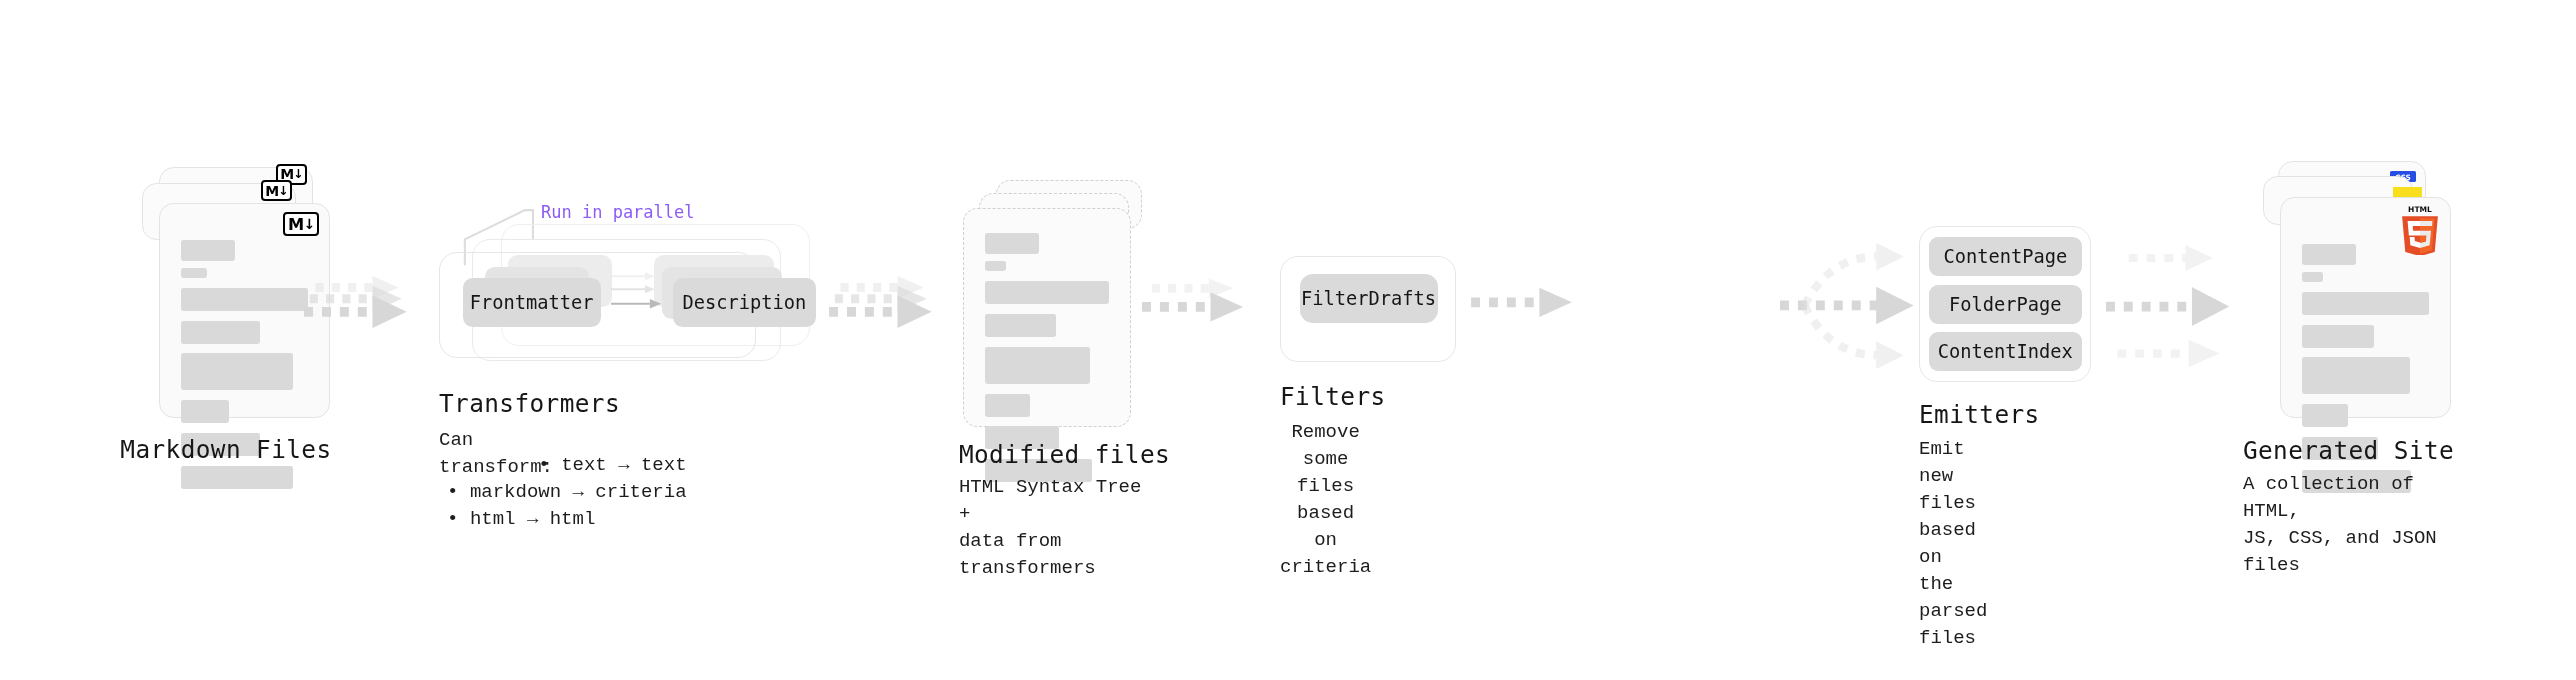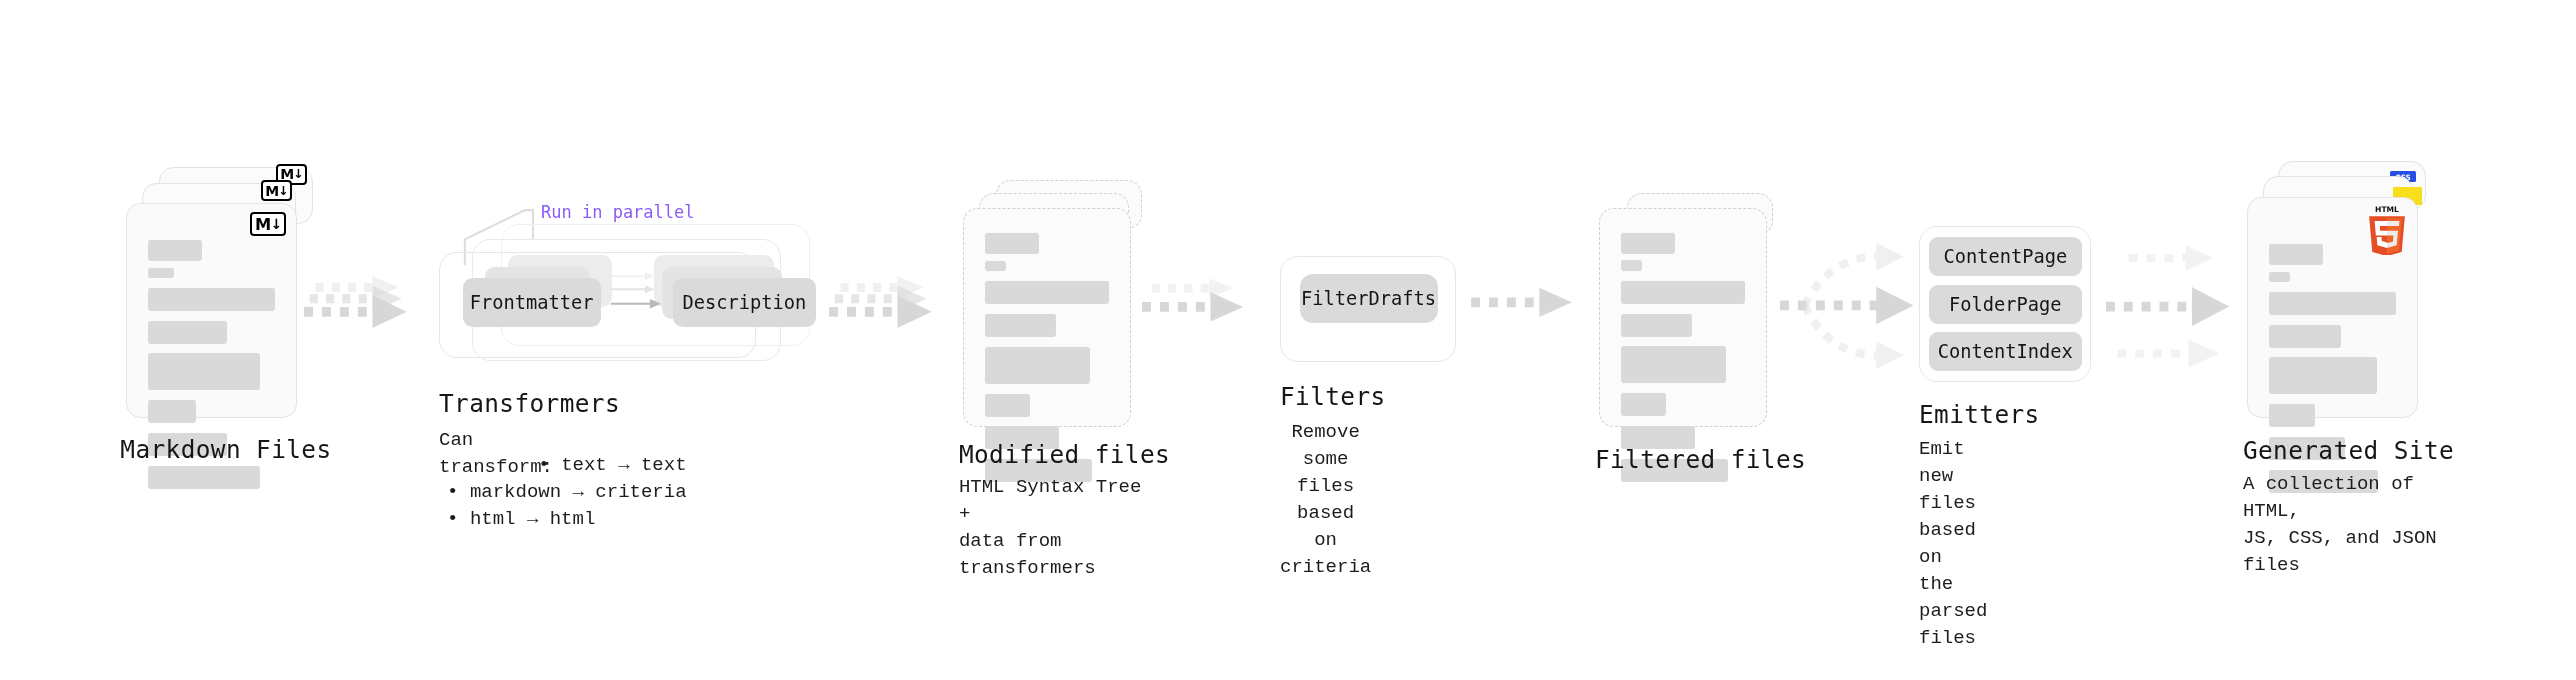--- a/index.html
+++ b/index.html
@@ -22,21 +22,21 @@
     font-family:Liberation Mono, monospace;
   }
 
   
   .cardstack{position:relative;}
   .card{
     position:absolute;border-radius:14.6px;box-sizing:border-box;
     background:#fbfbfb;border:1.6px solid #e3e3e3;
   }
   .card.dashed{background:#fbfbfb;border:1.6px dashed #d0d0d0;}
-  .card.top{background:#fafafa;}
+  .card.top{background:#fafafa;margin-left:33px;}
   .bars{position:absolute;left:21px;top:32.5px;right:21px;}
   .bar{background:#d9d9d9;border-radius:2.4px;margin-bottom:9.8px;height:23px;}
   .bar.h-sm{height:10.6px;}
 
   
   .md-badge{
     position:absolute;box-sizing:border-box;
     background:#ffffff;border:2.4px solid #000;border-radius:4.1px;
     display:flex;align-items:center;justify-content:center;
     font-weight:bold;color:#000;letter-spacing:-0.8px;
@@ -224,38 +224,20 @@
     <div class="label-title" style="position:absolute;left:0px;top:126px;">Filters</div>
     <div class="label-desc" style="position:absolute;left:0px;top:163px;text-align:center;">Remove some files based
 on criteria</div>
   </div>
 
   <svg class="deco" style="left:1471px;top:286px;" width="114" height="32.5" viewBox="0 0 140 40">
     <line x1="0" y1="20" x2="86" y2="20" stroke="#d7d7d7" stroke-width="12" stroke-dasharray="11 11"></line>
     <polygon points="84,2 124,20 84,38" fill="#d7d7d7"></polygon>
   </svg>
 
-  <div class="node" style="left:1599px;top:193px;">
-    <div class="cardstack" style="width:187px;height:236px;">
-      <div class="card dashed" style="left:28px;top:0px;width:146px;height:42px;"></div>
-      <div class="card dashed" style="left:0px;top:14.6px;width:168px;height:219px;">
-        <div class="bars" style="top:24.4px;">
-          <div class="bar" style="width:54px;height:21px;"></div>
-          <div class="bar h-sm" style="width:21px;margin-top:-3.3px;"></div>
-          <div class="bar" style="width:100%;"></div>
-          <div class="bar" style="width:57%;"></div>
-          <div class="bar" style="width:85%;height:37px;"></div>
-          <div class="bar" style="width:36%;"></div>
-          <div class="bar" style="width:60%;"></div>
-          <div class="bar" style="width:86%;"></div>
-        </div>
-      </div>
-    </div>
-    <div class="label-title" style="position:absolute;left:-4.1px;top:252px;">Filtered files</div>
-  </div>
 
   <svg class="deco" style="left:1780px;top:228px;" width="163" height="163" viewBox="0 0 200 200">
 
     <line x1="0" y1="95" x2="120" y2="95" stroke="#d7d7d7" stroke-width="12" stroke-dasharray="11 11"></line>
 
     <g opacity="0.45">
       <path d="M30 95 Q60 36 118 35" fill="none" stroke="#e0e0e0" stroke-width="10" stroke-dasharray="11 11"></path>
       <polygon points="118,18 152,35 118,52" fill="#e0e0e0"></polygon>
     </g>
 

